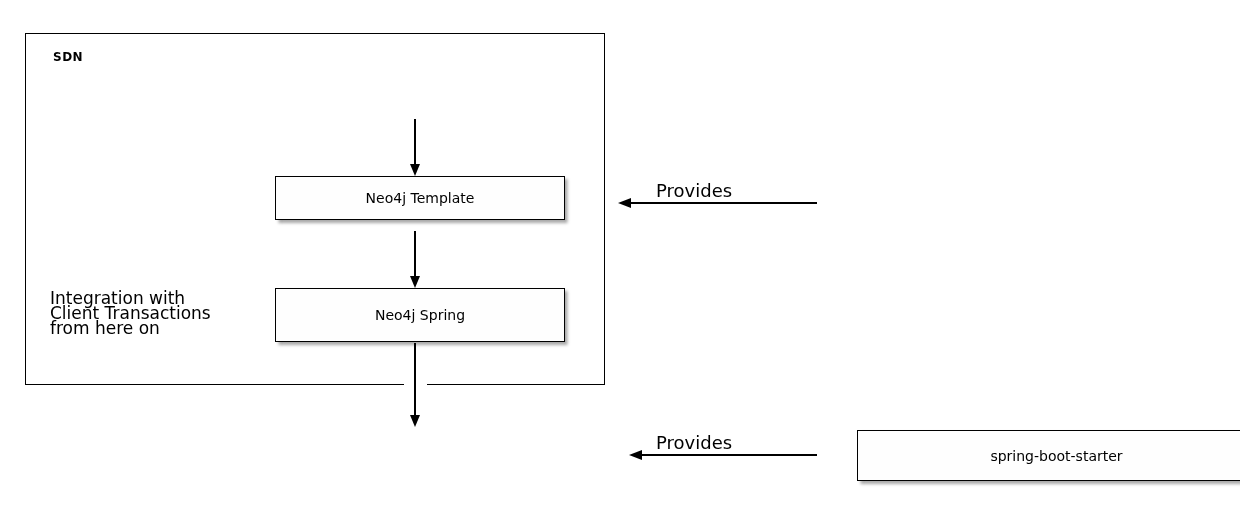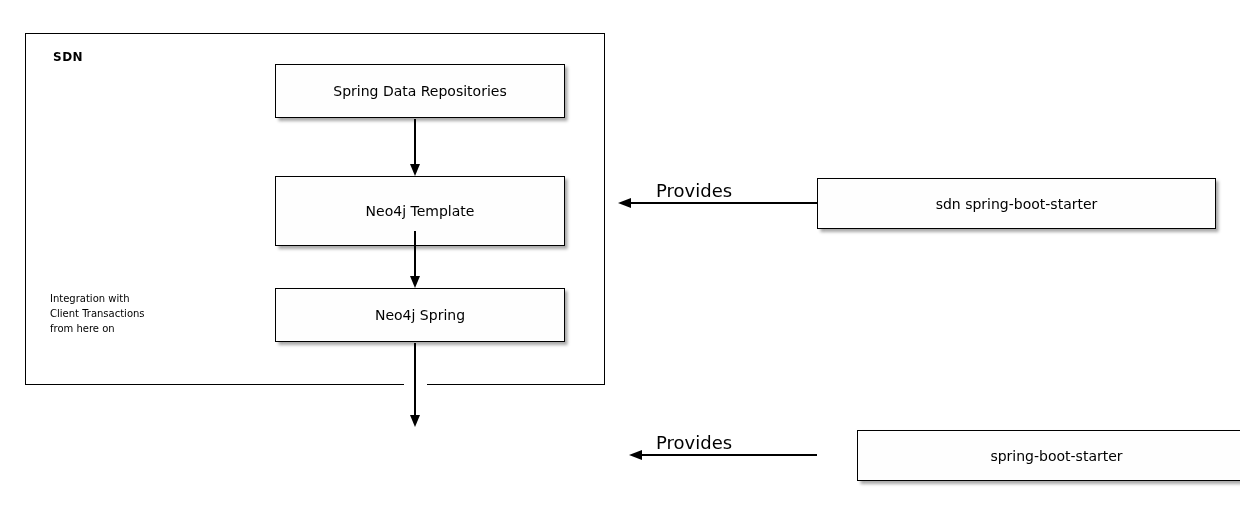--- a/index.html
+++ b/index.html
@@ -47,30 +47,30 @@
     background: #fefefe;
     box-shadow: 2.5px 3px 3px rgba(0,0,0,0.35);
     box-sizing: border-box;
     display: flex;
     align-items: center;
     justify-content: center;
     font-size: 14px;
     text-align: center;
   }
   .node-repositories { left: 275px; top: 64px;  width: 290px; height: 54px; }
-  .node-template     { left: 275px; top: 176px; width: 290px; height: 70px; align-items: center; }
+  .node-template     { left: 275px; top: 176px; width: 290px; height: 44px; align-items: center; }
   .node-client       { left: 275px; top: 288px; width: 290px; height: 54px; }
   .node-driver       { left: 275px; top: 427px; width: 290px; height: 54px; }
   .node-sdn-starter  { left: 817px; top: 178px; width: 399px; height: 51px; }
   .node-boot-starter { left: 857px; top: 430px; width: 399px; height: 51px; }
   
   .note {
     position: absolute;
     left: 50px; top: 291px;
-    font-size: 10px;
+    font-size: 17px;
     line-height: 15px;
     white-space: nowrap;
   }
   
   .vline {
     position: absolute;
     width: 2px;
     background: #000000;
     left: 414px;
   }
@@ -122,31 +122,25 @@
     <div class="group-title">SDN</div>
   </div>
   <div class="border-gap"></div>
 
   <div class="note">
     <div>Integration with</div>
     <div>Client Transactions</div>
     <div>from here on</div>
   </div>
 
-  <div class="node node-repositories">
-    <span>Spring Data Repositories</span>
-  </div>
   <div class="node node-template">
     <span>Neo4j Template</span>
   </div>
   <div class="node node-client">
     <span>Neo4j Spring</span>
-  </div>
-  <div class="node node-sdn-starter">
-    <span>sdn spring-boot-starter</span>
   </div>
   <div class="node node-boot-starter">
     <span>spring-boot-starter</span>
   </div>
 
   <div class="vline vline-1"></div>
   <div class="head-down head-down-1"></div>
 
   <div class="vline vline-2"></div>
   <div class="head-down head-down-2"></div>

